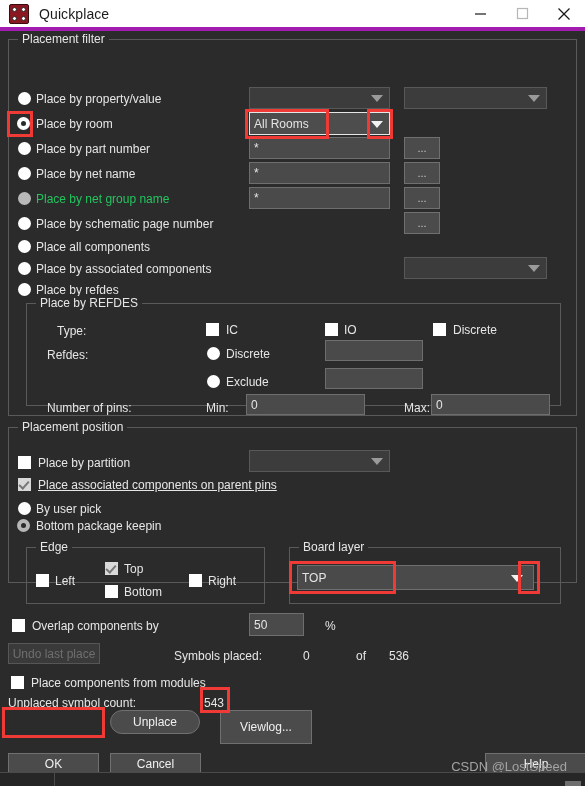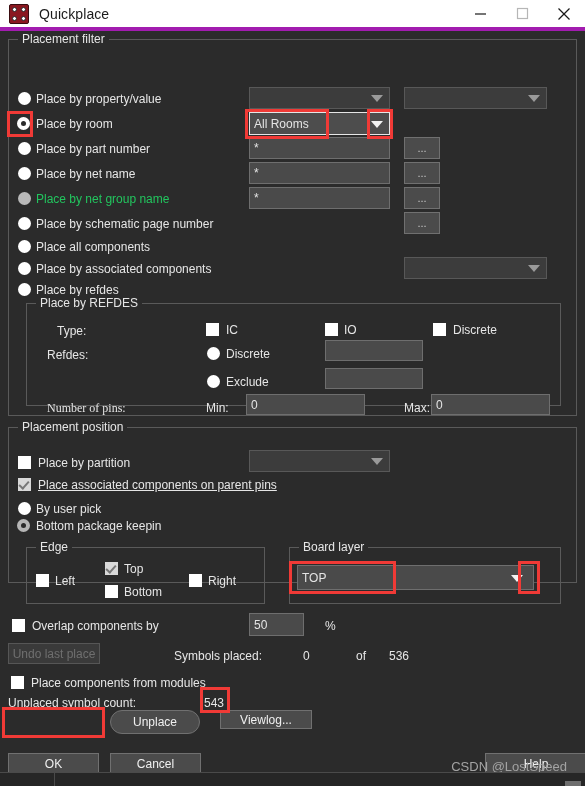--- a/index.html
+++ b/index.html
@@ -362,21 +362,21 @@
     <div class="field" style="left:325px; top:309px; width:98px; height:21px;">
       <span></span>
     </div>
 
     <span class="radio" style="left:207px; top:344px;"></span>
     <span class="lbl" style="left:226px; top:344px;">Exclude</span>
     <div class="field" style="left:325px; top:337px; width:98px; height:21px;">
       <span></span>
     </div>
 
-    <span class="lbl" style="left:47px; top:370px;font-family:Liberation Serif, serif;">Number of pins:</span>
+    <span class="lbl" style="left:47px; top:370px;">Number of pins:</span>
     <span class="lbl" style="left:206px; top:370px;">Min:</span>
     <div class="field" style="left:246px; top:363px; width:119px; height:21px;">
       <span>0</span>
     </div>
     <span class="lbl" style="left:404px; top:370px;">Max:</span>
     <div class="field" style="left:431px; top:363px; width:119px; height:21px;">
       <span>0</span>
     </div>
 
     <div class="group" style="left:8px; top:396px; width:569px; height:156px;">
@@ -432,21 +432,21 @@
     <span class="lbl" style="left:356px; top:618px;">of</span>
     <span class="lbl" style="left:389px; top:618px;">536</span>
 
     <span class="cbox" style="left:11px; top:645px;"></span>
     <span class="lbl" style="left:31px; top:645px;">Place components from modules</span>
 
     <span class="lbl" style="left:8px; top:665px;">Unplaced symbol count:</span>
     <span class="lbl" style="left:204px; top:665px;">543</span>
 
     <div class="btn" style="left:110px; top:679px; width:90px; height:24px;border-radius:12px;">Unplace</div>
-    <div class="btn" style="left:220px; top:679px; width:92px; height:19px;">Viewlog...</div>
+    <div class="btn" style="left:220px; top:679px; width:92px; height:34px;">Viewlog...</div>
 
     <div class="btn" style="left:8px; top:722px; width:91px; height:22px;">OK</div>
     <div class="btn" style="left:110px; top:722px; width:91px; height:22px;">Cancel</div>
     <div class="btn" style="left:485px; top:722px; width:102px; height:22px;">Help</div>
 
     <div class="redbox" style="left:7px; top:80px; width:26px; height:26px;"></div>
     <div class="redbox" style="left:245px; top:78px; width:84px; height:30px;"></div>
     <div class="redbox" style="left:367px; top:78px; width:26px; height:30px;"></div>
     <div class="redbox" style="left:289px; top:530px; width:107px; height:33px;"></div>
     <div class="redbox" style="left:518px; top:530px; width:22px; height:33px;"></div>

